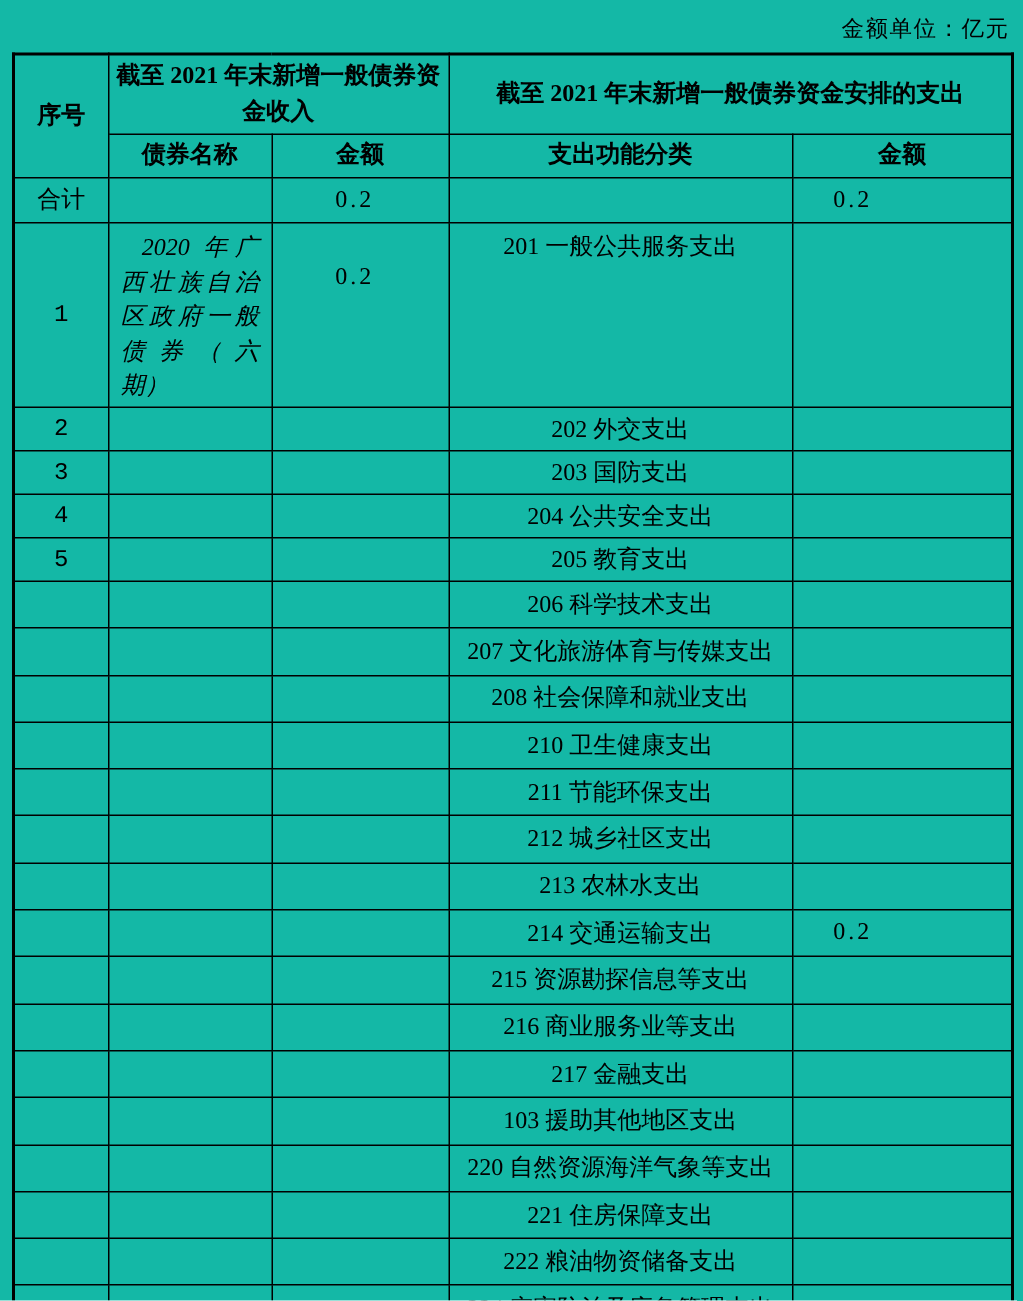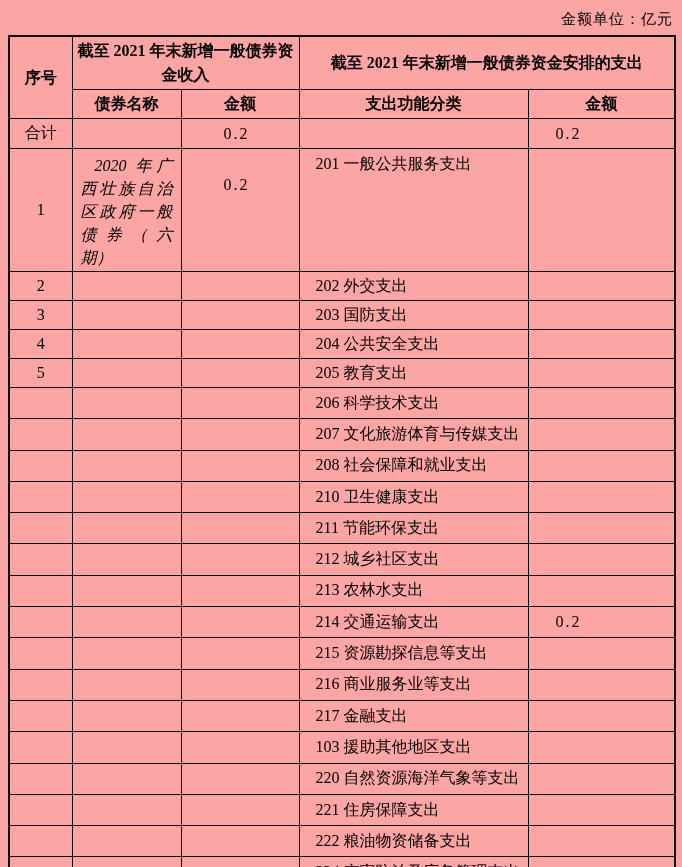--- a/index.html
+++ b/index.html
@@ -5,21 +5,21 @@
   * { box-sizing: border-box; }
   html, body { margin: 0; padding: 0; background: #ffffff; }
   body {
     font-family: "Liberation Serif", "DejaVu Serif", serif;
     color: #000000;
   }
   .page {
     position: relative;
     width: 682px;
     height: 867px;
-    background: #fca5a5;
+    background: #14b8a6;
     overflow: hidden;
   }
   .unit-label {
     position: absolute;
     top: 10px;
     right: 9px;
     font-size: 15px;
     letter-spacing: 1px;
     white-space: nowrap;
   }
@@ -45,24 +45,24 @@
     padding: 2px 4px;
     line-height: 24px;
   }
   tr.header-row-1 { height: 52px; }
   tr.header-row-2 { height: 26px; margin-left: 44px; }
   td {
     font-size: 16px;
     vertical-align: middle;
     white-space: nowrap;
   }
-  td.serial   { text-align: center; }
+  td.serial   { text-align: center; font-family: Liberation Mono, monospace; }
   td.bond     { text-align: left; white-space: normal; }
   td.income   { text-align: left; padding-left: 42px; letter-spacing: 2px; }
-  td.category { text-align: left; padding-left: 16px; }
+  td.category { text-align: center; padding-left: 0; }
   td.expense  { text-align: left; padding-left: 27px; letter-spacing: 2px; }
 
   tr.total-row { height: 30px; }
   tr.short-row { height: 29px; }
   tr.std-row   { height: 31.3px; }
   tr.bond-row  { height: 96px; }
 
   tr.bond-row td.bond {
     vertical-align: top;
     text-align: justify;

